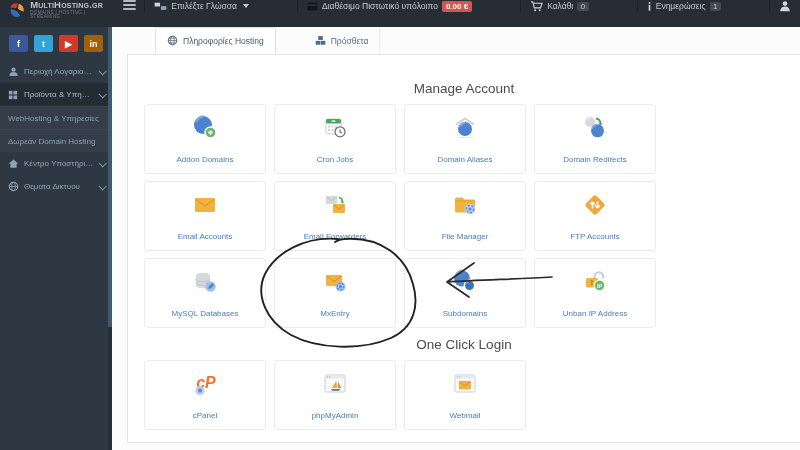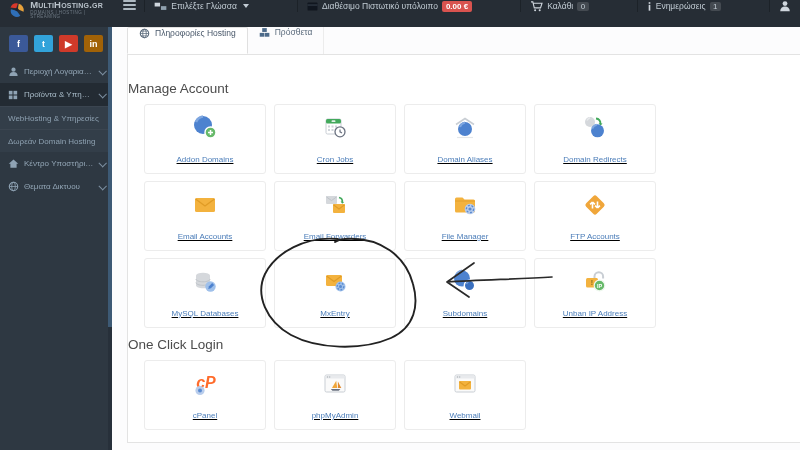--- a/index.html
+++ b/index.html
@@ -36,30 +36,30 @@
   .nav-item.active{background:#232b33;color:#a9bcc9;}
   .nav-item.sub{background:#333e49;border-top:1px solid #3b4550;padding-left:8px;color:#8da0b0;}
   .nav-icon{width:11px;display:flex;flex:none;}
   .nav-label{overflow:hidden;text-overflow:ellipsis;}
   .chevron{margin-left:auto;flex:none;width:5px;height:5px;border-right:1.4px solid #7c8fa0;
            border-bottom:1.4px solid #7c8fa0;transform:rotate(45deg) translateY(-1px);}
 
   
   .main{position:absolute;left:112px;top:27px;right:0;bottom:0;background:#fcfcfd;}
   .tabs{display:flex;padding-left:15px;height:27px;align-items:stretch;}
-  .tab{display:flex;align-items:flex-start;gap:5px;padding:0 11px;font-size:8.5px;color:#5b6b7c;cursor:pointer;}
+  .tab{display:flex;align-items:center;gap:5px;padding:0 11px;font-size:8.5px;color:#5b6b7c;cursor:pointer;margin-left:28px;}
   .tab.active{background:#fff;border:1px solid #e0e0e0;border-bottom:1px solid #fff;
               border-radius:2px 2px 0 0;color:#49586a;position:relative;z-index:2;}
   .tab:not(.active){border-right:1px solid #ececec;}
   .tab-icon{display:flex;}
   .panel{position:absolute;left:15px;top:27px;width:calc(100% - 15px);height:389px;background:#fff;
          border:1px solid #e3e3e3;border-right:none;box-sizing:border-box;}
-  .section-title{font-size:13.5px;color:#4c4c4c;margin-top:9px;}
+  .section-title{text-align:center;font-size:13.5px;color:#4c4c4c;margin-top:9px;}
   .panel > .section-title:first-child{margin-top:26px;}
-  .cards{display:flex;flex-wrap:wrap;gap:7px 8px;padding:8px 15px 0 16px;text-decoration:underline;}
+  .cards{display:flex;flex-wrap:wrap;gap:7px 8px;padding:8px 15px 0 16px;}
   .card{width:122px;height:70px;border:1px solid #ececec;border-radius:3px;background:#fff;cursor:pointer;
         display:flex;flex-direction:column;align-items:center;justify-content:flex-end;
         padding-bottom:9px;box-sizing:border-box;position:relative;}
   .card-icon{position:absolute;top:8px;left:50%;transform:translateX(-50%);display:flex;}
   .card-label{font-size:8px;color:#4a7cb8;white-space:nowrap;}
 
   
   .overlay{position:absolute;inset:0;z-index:10;pointer-events:none;}
 </style>
 </head>

